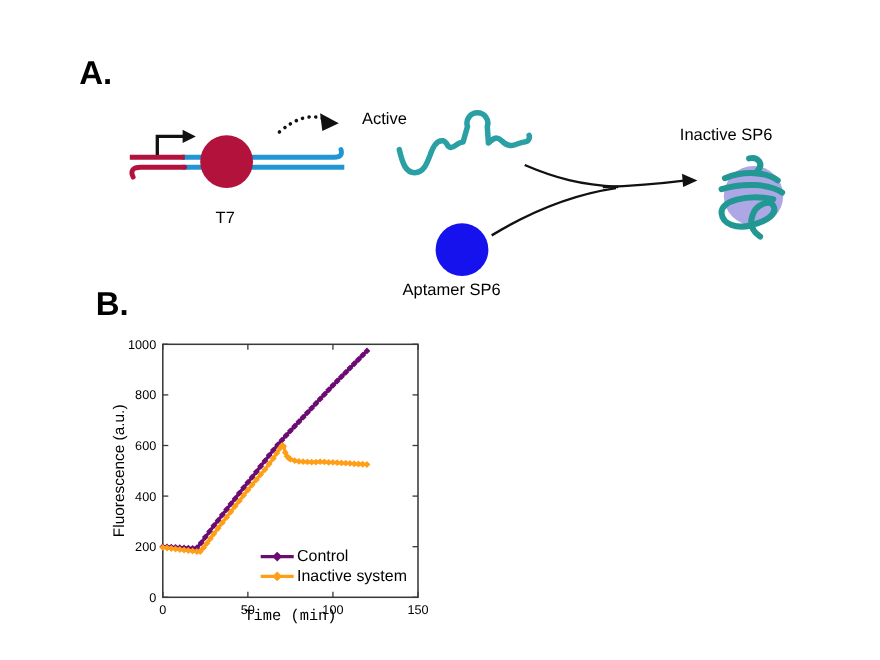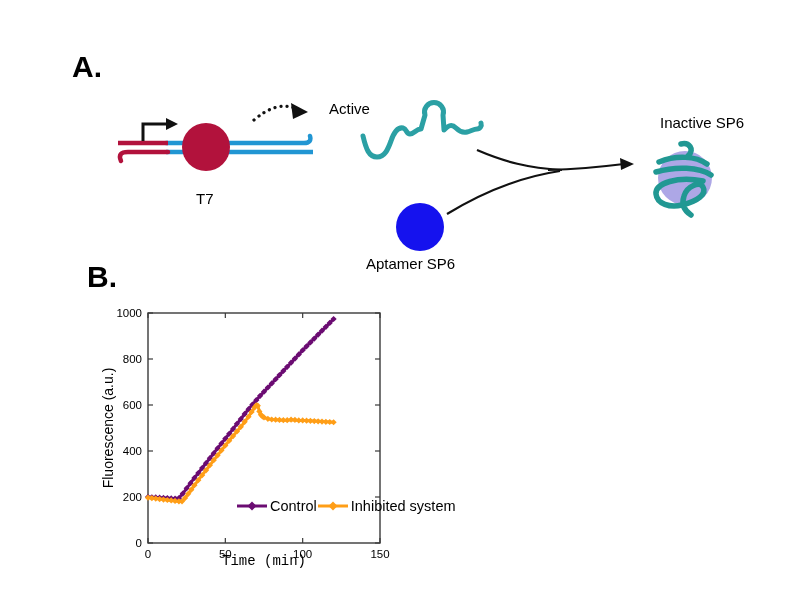--- a/index.html
+++ b/index.html
@@ -8,21 +8,21 @@
     font-family:"Liberation Sans","DejaVu Sans",sans-serif;color:#000;
   }
   .abs{position:absolute;}
   .panel-letter{font-size:30px;font-weight:700;letter-spacing:0;}
   .diagram-label{font-size:15px;}
   #fig-svg{position:absolute;left:0;top:0;width:800px;height:600px;}
   #fig-svg text{font-family:"Liberation Sans","DejaVu Sans",sans-serif;}
   .tick-label{font-size:11.5px;fill:#000;}
   .axis-label{font-size:14px;}
   .ylab{transform:translate(-50%,-50%) rotate(-90deg);white-space:nowrap;}
-  .legend{display:flex;flex-direction:row;}
+  .legend{display:flex;flex-direction:column;}
   .legend-row{display:flex;align-items:center;height:18px;gap:2px;}
   .legend-text{font-size:14.5px;line-height:1;}
 </style>
 </head>
 <body>
 
 <svg id="fig-svg" viewBox="0 0 800 600">
 
   <g fill="none" stroke-width="4.5">
     <path d="M166,143 L304,143 Q312,143 310,136" stroke-linecap="round" stroke="#2196D3"></path>
@@ -210,36 +210,36 @@
 </svg>
 
 <div class="abs panel-letter" style="left:72px;top:50px;">A.</div>
 
 <div class="abs diagram-label" style="left:196px;top:190px;">T7</div>
 
 <div class="abs diagram-label" style="left:329px;top:100px;">Active</div>
 
 <div class="abs diagram-label" style="left:366px;top:255px;">Aptamer SP6</div>
 
-<div class="abs diagram-label" style="left:618px;top:114px;margin-left:42px;">Inactive SP6</div>
+<div class="abs diagram-label" style="left:618px;top:114px;">Inactive SP6</div>
 
 <div class="abs panel-letter" style="left:87px;top:260px;">B.</div>
 
 <div class="abs axis-label ylab" style="left:108px;top:428px;">Fluorescence (a.u.)</div>
 
 <div class="abs axis-label" style="left:264px;top:553px;transform:translateX(-50%);font-family:Liberation Mono, monospace;">Time (min)</div>
 
 <div class="abs legend" style="left:236px;top:497px;">
   <div class="legend-row">
     <svg width="32" height="12">
       <line x1="1" y1="6" x2="31" y2="6" stroke-width="3" stroke="#6B0C72"></line>
       <path d="M16 1.5 L20.5 6 L16 10.5 L11.5 6 Z" fill="#6B0C72"></path>
     </svg>
     <span class="legend-text">Control</span>
   </div>
   <div class="legend-row">
     <svg width="32" height="12">
       <line x1="1" y1="6" x2="31" y2="6" stroke-width="3" stroke="#FF9E17"></line>
       <path d="M16 1.5 L20.5 6 L16 10.5 L11.5 6 Z" fill="#FF9E17"></path>
     </svg>
-    <span class="legend-text">Inhibited system</span>
+    <span class="legend-text">Inactive system</span>
   </div>
 </div>
 
 </body></html>

